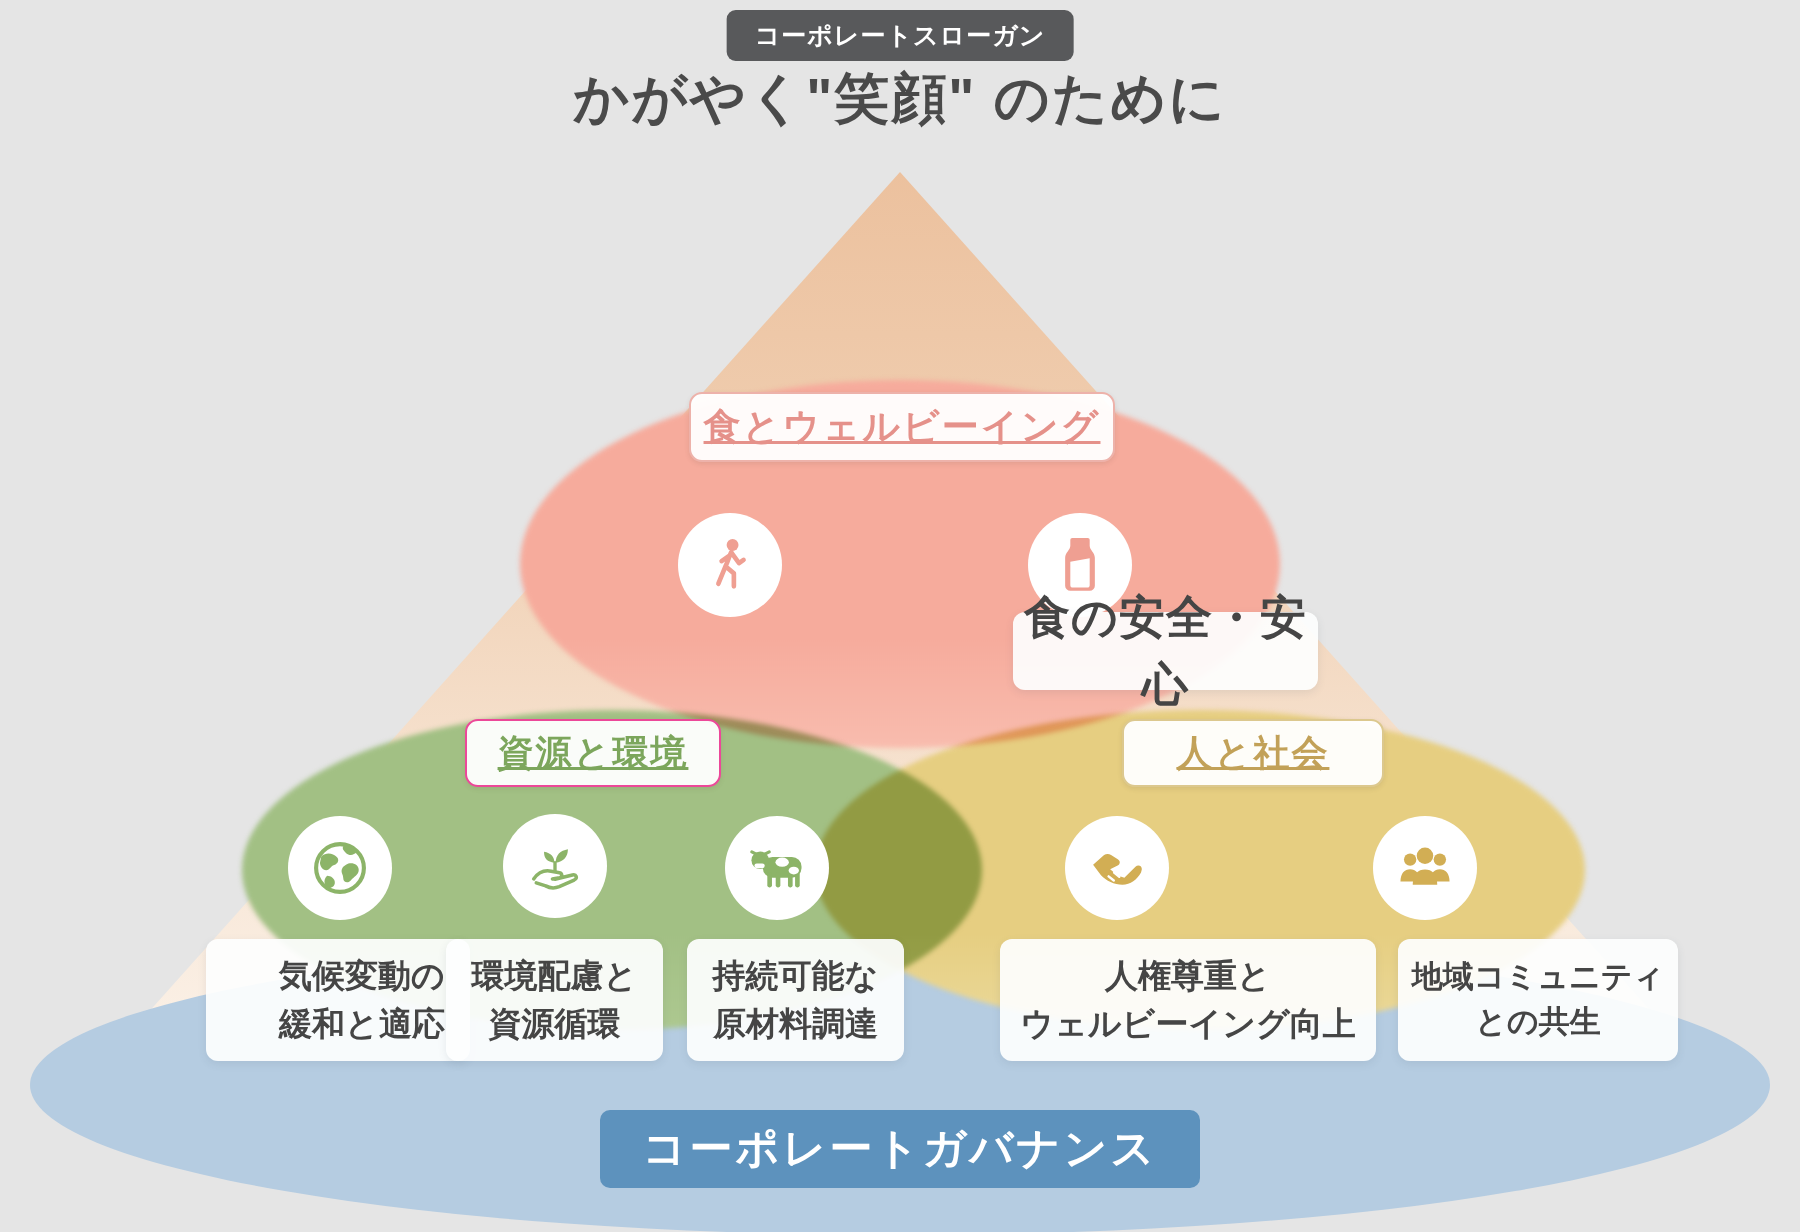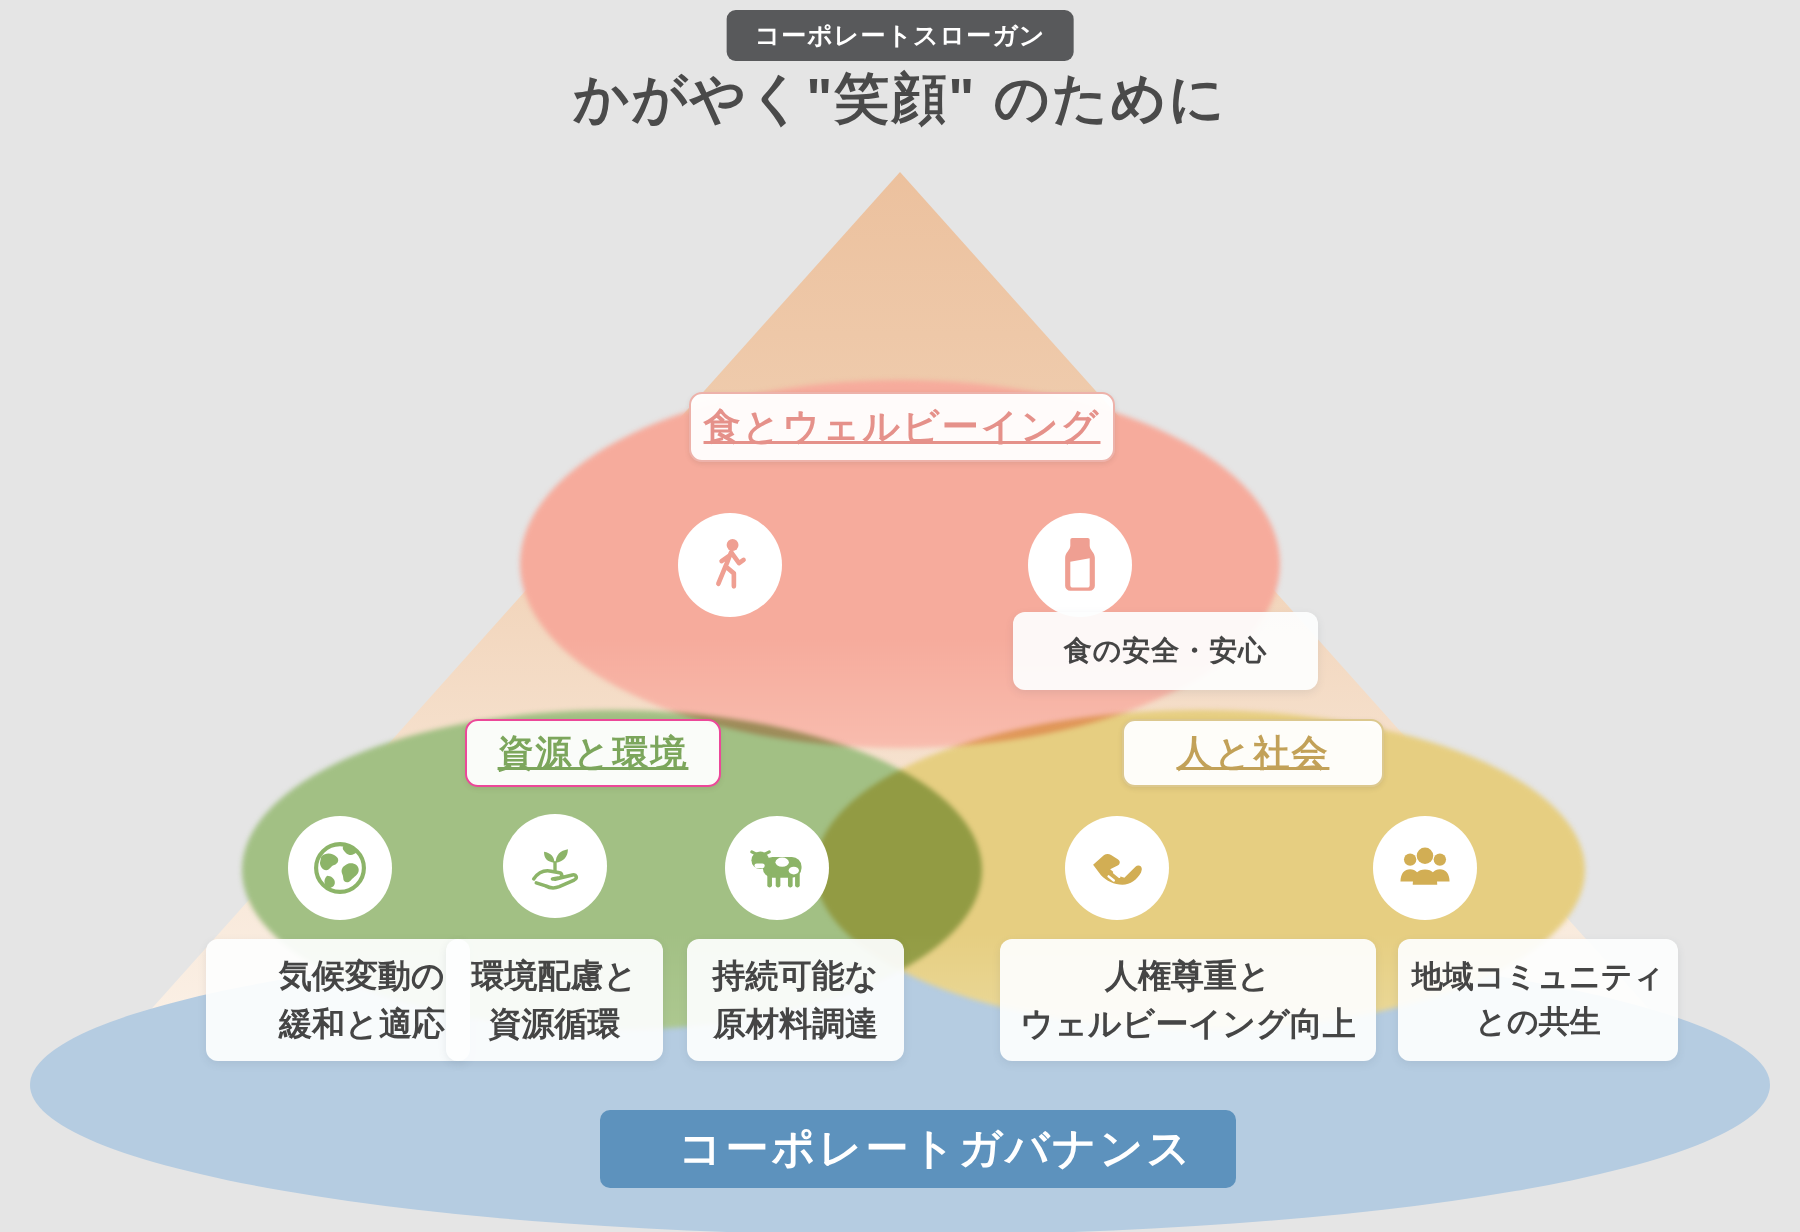--- a/index.html
+++ b/index.html
@@ -59,32 +59,32 @@
   .chip-soc  { left:1080px; top:719px; width:258px; height:64px; font-size:36px;
                color:#c2a158; border:2px solid #dcc88e;margin-left:42px; }
   
   .item {
     position:absolute; background:rgba(253,254,254,0.93); border-radius:12px;
     display:flex; align-items:center; justify-content:center; text-align:center;
     color:#454545; font-weight:bold; white-space:pre-line; line-height:1.45;
     box-shadow:0 3px 8px rgba(60,80,100,0.10);
   }
   .box-a  { left:490px;  top:612px; width:505px; height:78px;  font-size:34px; letter-spacing:1px; }
-  .box-b  { left:1013px; top:612px; width:305px; height:78px;  font-size:28px; letter-spacing:1px; }
+  .box-b  { left:1013px; top:612px; width:305px; height:78px;  font-size:46px; letter-spacing:1px; }
   .box-c1 { left:206px;  top:939px; width:216px; height:122px; font-size:33px;padding-left:48px; }
   .box-c2 { left:446px;  top:939px; width:217px; height:122px; font-size:33px; }
   .box-c3 { left:687px;  top:939px; width:217px; height:122px; font-size:33px; }
   .box-d1 { left:1000px; top:939px; width:376px; height:122px; font-size:33px; }
   .box-d2 { left:1398px; top:939px; width:280px; height:122px; font-size:31px; }
   
   .gov-btn {
     position:absolute; left:600px; top:1110px; width:600px; height:78px;
     background:#5d92bd; border-radius:10px; color:#ffffff; font-weight:bold;
     font-size:43px; letter-spacing:3px; display:flex; align-items:center;
-    justify-content:center; white-space:nowrap; cursor:pointer;padding-left:36px;
+    justify-content:center; white-space:nowrap; cursor:pointer;
   }
 </style>
 </head>
 <body>
 
 <div class="canvas">
 
   <div class="slogan-badge">コーポレートスローガン</div>
   <div class="title">かがやく"笑顔" のために</div>
 

